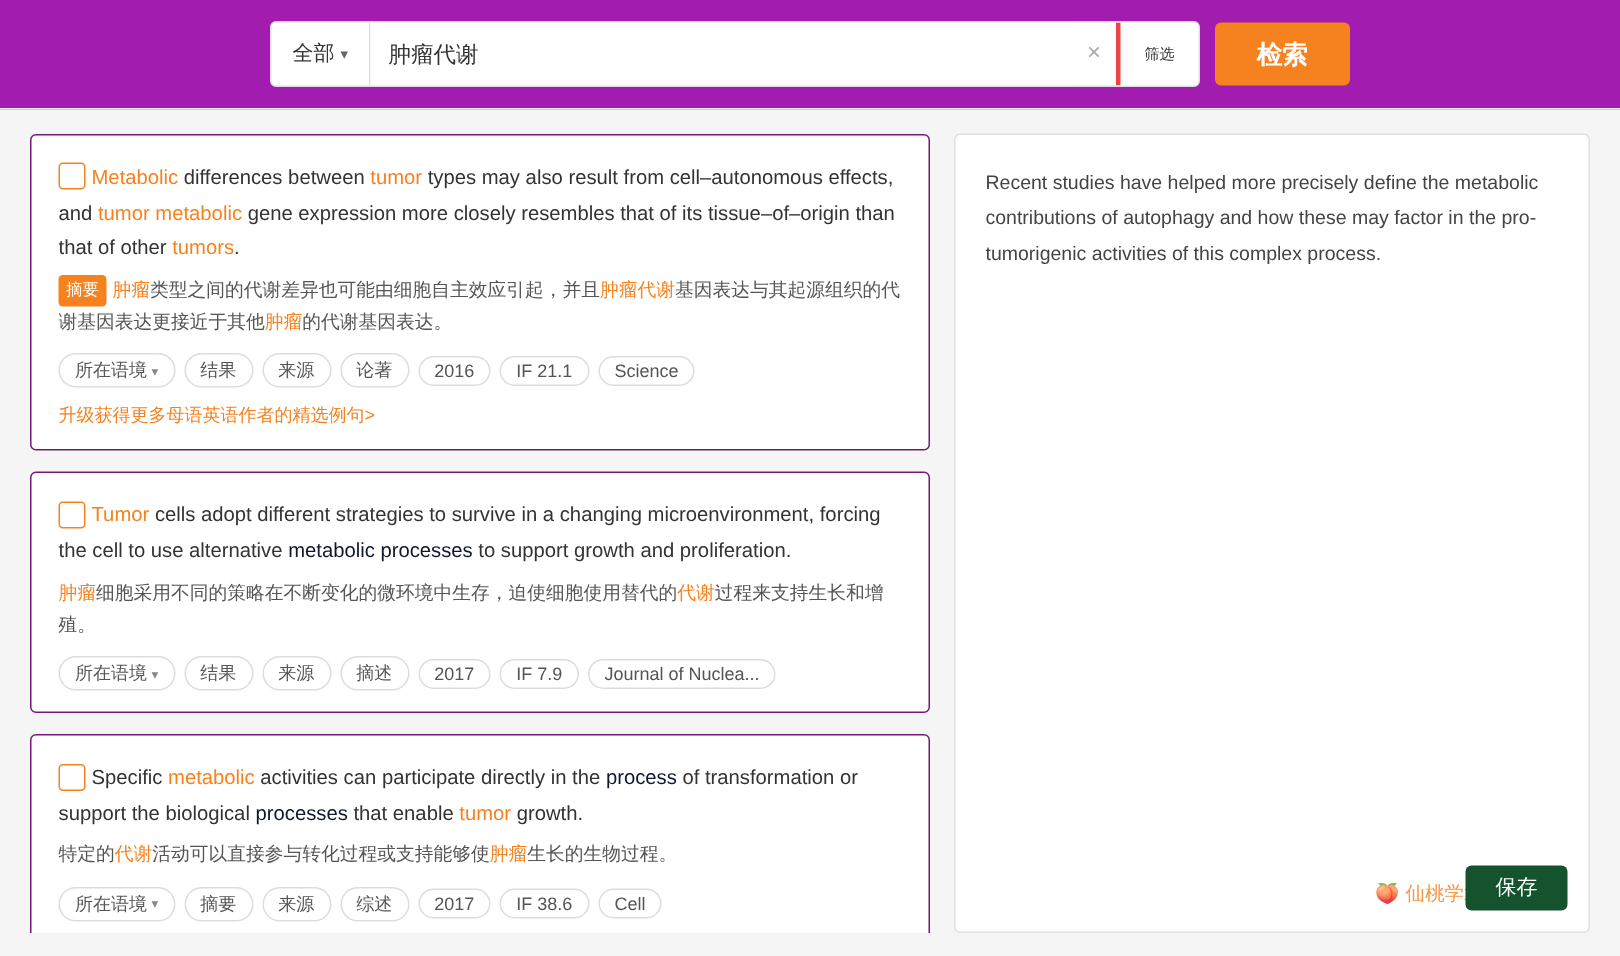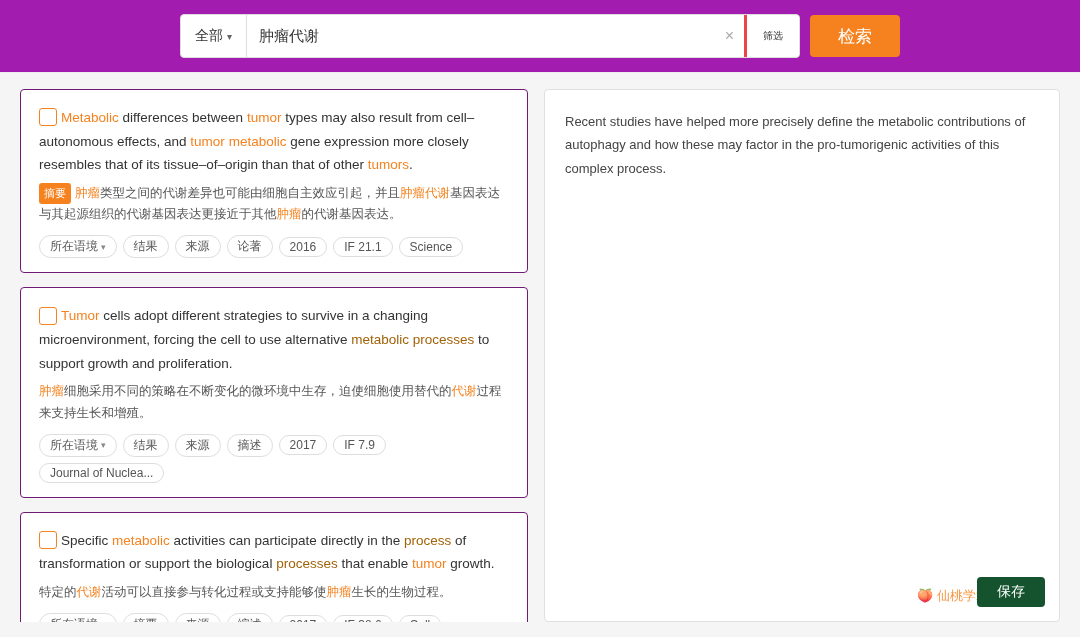--- a/index.html
+++ b/index.html
@@ -79,40 +79,40 @@
       text-align: right;
     }
 
     .search-btn {
       height: 42px;
       padding: 0 28px;
       background: #f5821f;
       color: #fff;
       border: none;
       font-size: 17px;
-      font-weight: normal;
+      font-weight: bold;
       cursor: pointer;
       margin-left: 10px;
       border-radius: 4px;
     }
 
     .main-content {
       display: flex;
       padding: 16px 20px;
       gap: 16px;
       height: calc(637px - 72px);
     }
 
     .left-panel {
       flex: 1;
       overflow-y: auto;
     }
 
     .right-panel {
-      width: 516px;
+      width: 424px;
       background: #fff;
       border: 1px solid #e0e0e0;
       border-radius: 4px;
       padding: 20px;
       font-size: 13px;
       line-height: 1.7;
       color: #444;
       position: relative;
     }
 
@@ -137,21 +137,21 @@
       color: #555;
       margin-bottom: 10px;
     }
 
     .highlight-orange {
       color: #f5821f;
       font-weight: 500;
     }
 
     .highlight-blue {
-      color: #a16207;
+      color: #0f172a;
     }
 
     .cn-badge {
       display: inline-block;
       background: #f5821f;
       color: #fff;
       font-size: 11px;
       padding: 1px 5px;
       border-radius: 3px;
       margin-right: 4px;
@@ -262,20 +262,21 @@
       </div>
       <div class="tags-row">
         <span class="tag">所在语境 <span class="tag-chevron">▾</span></span>
         <span class="tag">结果</span>
         <span class="tag">来源</span>
         <span class="tag">论著</span>
         <span class="tag">2016</span>
         <span class="tag">IF 21.1</span>
         <span class="tag">Science</span>
       </div>
+      <a class="upgrade-link">升级获得更多母语英语作者的精选例句&gt;</a>
     </div>
 
     <div class="result-item">
       <div class="result-text-en">
         <span class="item-icon"></span><span class="highlight-orange">Tumor</span> cells adopt different strategies to survive in a changing microenvironment, forcing the cell to use alternative <span class="highlight-blue">metabolic processes</span> to support growth and proliferation.
       </div>
       <div class="result-text-cn">
         <span class="highlight-orange">肿瘤</span>细胞采用不同的策略在不断变化的微环境中生存，迫使细胞使用替代的<span class="highlight-orange">代谢</span>过程来支持生长和增殖。
       </div>
       <div class="tags-row">

